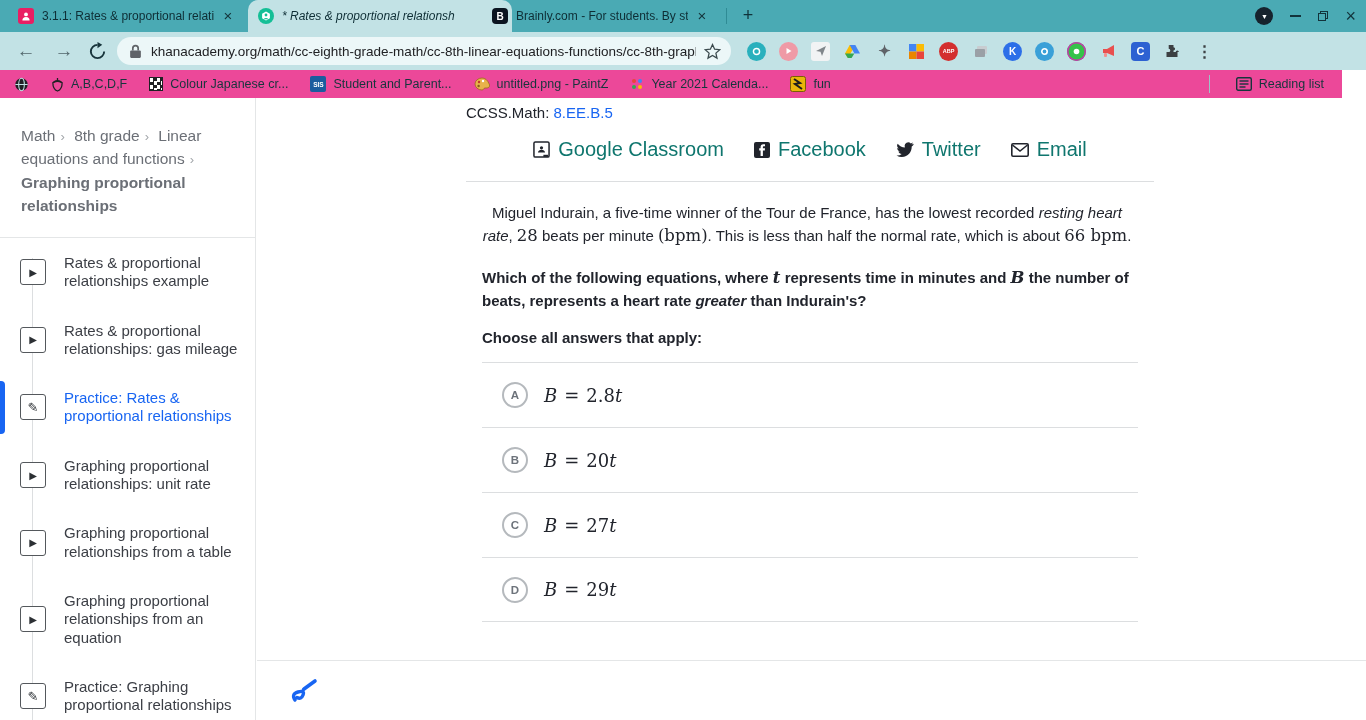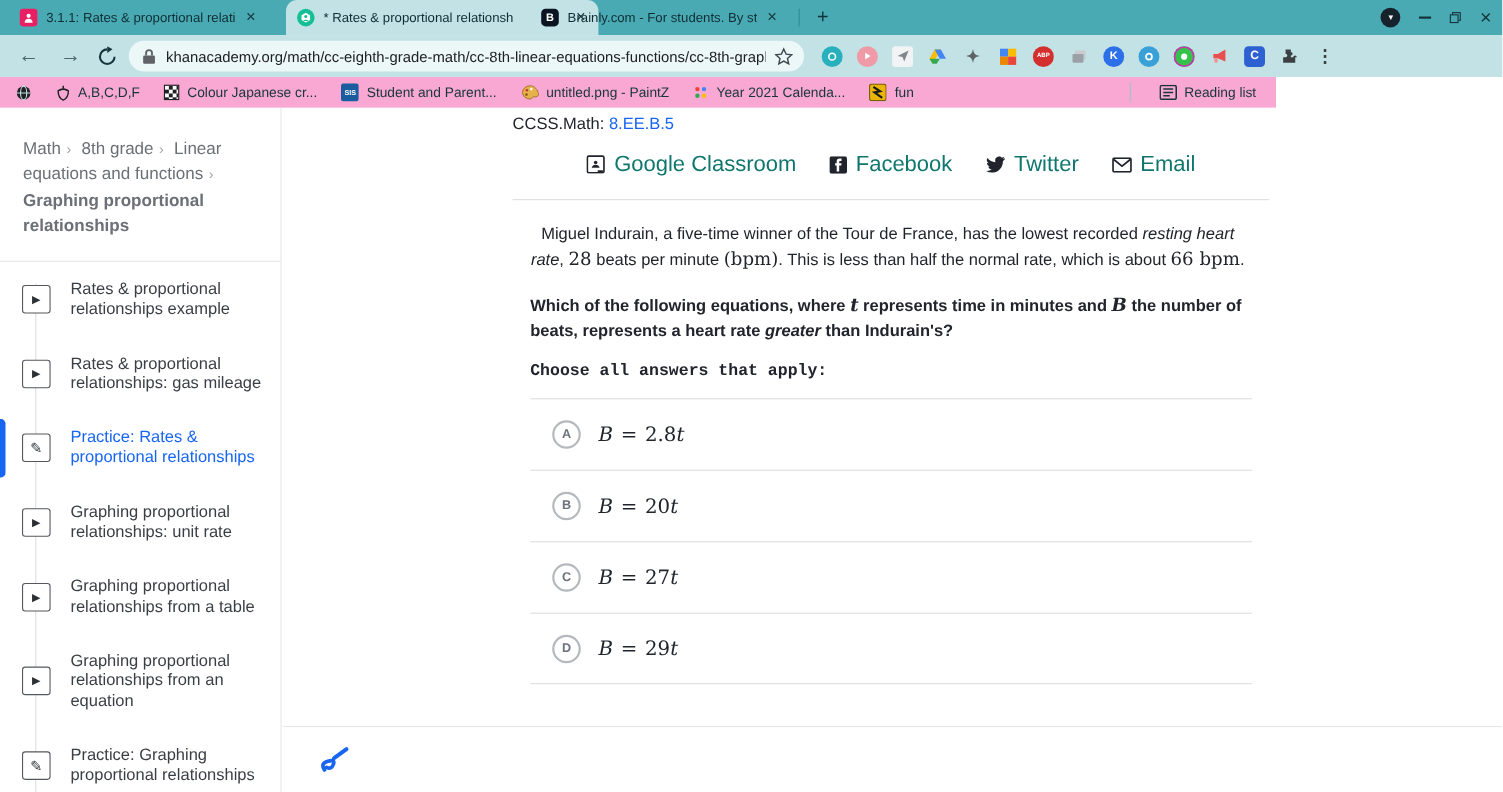--- a/index.html
+++ b/index.html
@@ -37,21 +37,21 @@
   .urlbar { flex:0 0 auto; width:614px; height:28px; border-radius:14px; background:#ecf7f8;
             display:flex; align-items:center; padding:0 10px 0 12px; }
   .urlbar .url-text { flex:1; font-size:13.5px; color:#202124; white-space:nowrap; overflow:hidden; }
   .star-ic { flex:0 0 auto; margin-left:8px; }
   .ext-row { display:flex; align-items:center; gap:13px; margin-left:16px; }
   .ext { width:19px; height:19px; display:flex; align-items:center; justify-content:center;
          font-size:9px; font-weight:bold; color:#fff; border-radius:50%; }
   .kebab { font-size:16px; color:#3c4043; font-weight:bold; letter-spacing:0; }
 
   
-  .bookmarks { position:absolute; top:70px; left:0; width:1160px; height:28px; background:#f9a8d4;
+  .bookmarks { position:absolute; top:70px; left:0; width:1342px; height:28px; background:#ec4899;
                display:flex; align-items:center; padding:0 14px; }
   .bm { display:flex; align-items:center; gap:7px; margin-right:22px; cursor:pointer; }
   .bm-label { font-size:12.5px; color:#17353c; white-space:nowrap; }
   .bm-spacer { flex:1; }
   .bm-sep { width:1px; height:18px; background:#9dc3c8; margin-right:14px; }
 
   
   .sidebar { position:absolute; top:98px; left:0; width:256px; height:622px; background:#fff;
              border-right:1px solid #e4e6e7; overflow:hidden; }
   .breadcrumb { padding:26px 20px 20px 21px; font-size:15.5px; line-height:1.5; color:#6b6f76; width:246px; }
@@ -74,21 +74,21 @@
   .main { position:absolute; left:257px; top:98px; width:1109px; height:562px; background:#fff; overflow:hidden; }
   .ccss { position:absolute; left:209px; top:6px; font-size:15px; color:#21242c; }
   .ccss a { color:#1865f2; text-decoration:none; cursor:pointer; }
   .share-row { position:absolute; left:209px; top:40px; width:688px; display:flex; justify-content:center; gap:30px; }
   .share-item { display:flex; align-items:center; gap:8px; cursor:pointer; }
   .share-label { font-size:20px; color:#0f766e; }
   .hr1 { position:absolute; left:209px; top:83px; width:688px; height:1px; background:#dcdee0; }
   .q-para { position:absolute; left:225px; width:650px; font-size:15px; line-height:1.47; color:#21242c; }
   .q1 { top:104px;text-align:center; }
   .q2 { top:168px; font-weight:bold; }
-  .q-choose { top:229px; font-weight:bold;font-family:Liberation Mono, monospace; }
+  .q-choose { top:229px; font-weight:bold; }
   .math { font-family:"DejaVu Serif", serif; }
   .m-inline { font-size:16.5px; }
   .m-var { font-style:italic; }
   .bold-it { font-style:italic; }
   .choices { position:absolute; left:225px; top:264px; width:656px; }
   .choice { display:flex; align-items:center; height:65px; border-top:1px solid #dcdee0; cursor:pointer; }
   .choice:last-child { border-bottom:1px solid #dcdee0; }
   .choice-circle { flex:0 0 26px; width:26px; height:26px; margin-left:20px; border:2px solid #b5b9bd; border-radius:50%;
                    display:flex; align-items:center; justify-content:center; font-size:11.5px; font-weight:bold; color:#6d737b; }
   .choice-eq { margin-left:16px; font-size:18px; color:#21242c; }
@@ -119,21 +119,21 @@
     <div class="tab" style="left:8px; width:236px;">
       <span class="favicon" style="background:#e91e63;">
         <svg width="10" height="10" viewBox="0 0 10 10">
             <circle cx="5" cy="3.4" r="1.9" fill="#fff"></circle>
             <path d="M1.4 9.6 a3.6 3.6 0 0 1 7.2 0 z" fill="#fff"></path>
           </svg>
       </span>
       <span class="tab-title">3.1.1: Rates &amp; proportional relati</span>
       <span class="tab-close">×</span>
     </div>
-    <div class="tab active" style="left:260px; width:284px;">
+    <div class="tab active" style="left:248px; width:264px;font-style:italic;">
       <span class="favicon" style="background:#14bf96; border-radius:50%;">
         <svg width="10" height="10" viewBox="0 0 10 10">
             <path d="M5 0.6 L8.9 2.8 V7.2 L5 9.4 L1.1 7.2 V2.8 Z" fill="#fff"></path>
             <circle cx="5" cy="4" r="1.4" fill="#14bf96"></circle>
             <path d="M2.6 8.2 a2.9 2.9 0 0 1 4.8 0 z" fill="#14bf96"></path>
           </svg>
       </span>
       <span class="tab-title">* Rates &amp; proportional relationsh</span>
       <span class="tab-close">×</span>
     </div>

